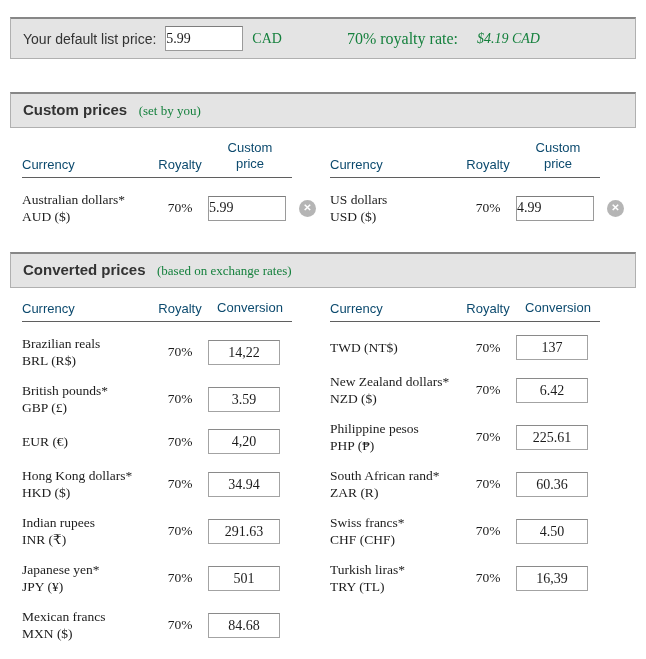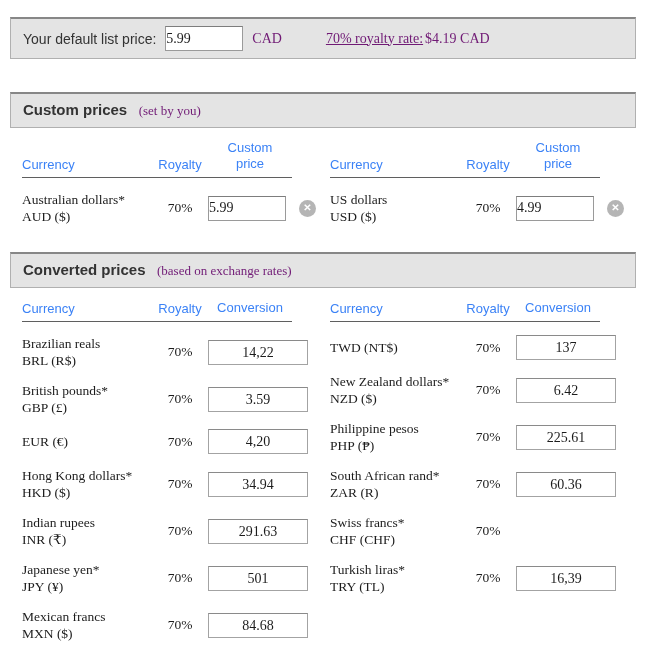--- a/index.html
+++ b/index.html
@@ -6,50 +6,50 @@
   body{width:646px;height:659px;overflow:hidden;font-family:"Liberation Sans",sans-serif;}
   .page{padding:17px 10px 0;}
 
   
   .bar{
     box-sizing:border-box;background:#e4e4e4;
     border:1px solid #b0b0b0;border-top:2px solid #878787;
   }
   .topbar{height:42px;display:flex;align-items:center;padding:0 12px;}
   .topbar-label{font-size:14px;color:#333;}
-  .serif{font-family:"Liberation Serif","DejaVu Serif",serif;color:#701a75;}
+  .serif{font-family:"Liberation Serif","DejaVu Serif",serif;color:#15803d;}
   input.pricebox{
     box-sizing:border-box;width:78px;height:25px;margin:0;
     border:1px solid #9a9a9a;border-top-color:#7d7d7d;background:#fff;
     font-family:"Liberation Serif","DejaVu Serif",serif;font-size:14px;color:#1c1c1c;
     text-align:left;padding:0;
   }
   .topbar input.pricebox{margin:0 9px;}
   .cad{font-size:14px;}
-  .royalty-link{margin-left:44px;font-size:14px;text-decoration:underline;cursor:pointer;}
-  .royalty-val{font-size:14px;margin-left:2px;}
+  .royalty-link{margin-left:65px;font-size:16px;cursor:pointer;}
+  .royalty-val{font-size:14px;margin-left:19px;font-style:italic;}
 
   .section-bar{margin-top:33px;padding:7px 12px 8px;}
   .section-title{display:inline;font-size:15px;font-weight:bold;color:#333;}
   .section-sub{display:inline;font-size:13px;margin-left:7px;}
 
   .tables{display:grid;grid-template-columns:1fr 1fr;column-gap:14px;padding:0 12px;margin-top:12px;}
   .thead{
     display:grid;grid-template-columns:1fr 56px 84px;margin-right:24px;
     border-bottom:1px solid #5f5f5f;padding-bottom:5px;align-items:end;
   }
-  .th{font-size:13px;color:#3b82f6;}
+  .th{font-size:13px;color:#0c4a6e;}
   .th-royalty{text-align:center;}
   .th-price{text-align:center;white-space:pre-line;line-height:16px;}
 
   .row{display:grid;grid-template-columns:1fr 56px 84px 24px;align-items:center;margin-top:13px;}
   .cname{font-family:"Liberation Serif","DejaVu Serif",serif;font-size:13.5px;color:#1c1c1c;line-height:17px;white-space:nowrap;}
   .croyalty{font-family:"Liberation Serif","DejaVu Serif",serif;font-size:13.5px;color:#1c1c1c;text-align:center;}
   .pricebox.ro{
-    box-sizing:border-box;width:100px;height:25px;background:#fff;
+    box-sizing:border-box;width:72px;height:25px;background:#fff;
     border:1px solid #a3a3a3;border-top-color:#8a8a8a;
     font-family:"Liberation Serif","DejaVu Serif",serif;font-size:14px;color:#1c1c1c;
     text-align:center;line-height:23px;
   }
   .xcol{display:flex;justify-content:flex-end;}
   .xbtn{
     width:17px;height:17px;border-radius:50%;background:#b5b5b5;
     display:flex;align-items:center;justify-content:center;cursor:pointer;
   }
   .xicon{color:#fff;font-size:10px;font-weight:bold;line-height:1;}
@@ -241,20 +241,21 @@
             <div class="croyalty">70%</div>
             <div class="pricebox ro">60.36</div>
             <div class="xcol"></div>
           </div>
           <div class="row">
             <div class="cname">
               <div>Swiss francs*</div>
               <div>CHF (CHF)</div>
             </div>
             <div class="croyalty">70%</div>
+            <div class="pricebox ro">4.50</div>
             <div class="xcol"></div>
           </div>
           <div class="row">
             <div class="cname">
               <div>Turkish liras*</div>
               <div>TRY (TL)</div>
             </div>
             <div class="croyalty">70%</div>
             <div class="pricebox ro">16,39</div>
             <div class="xcol"></div>

